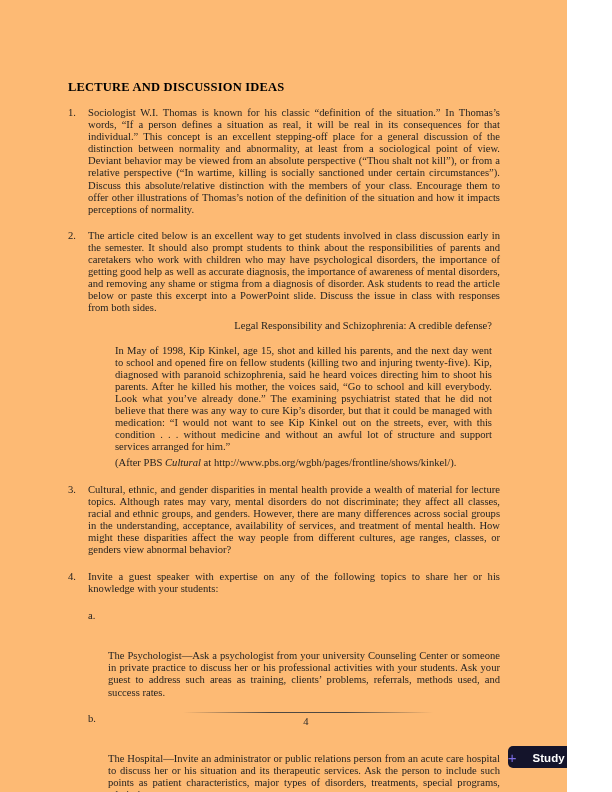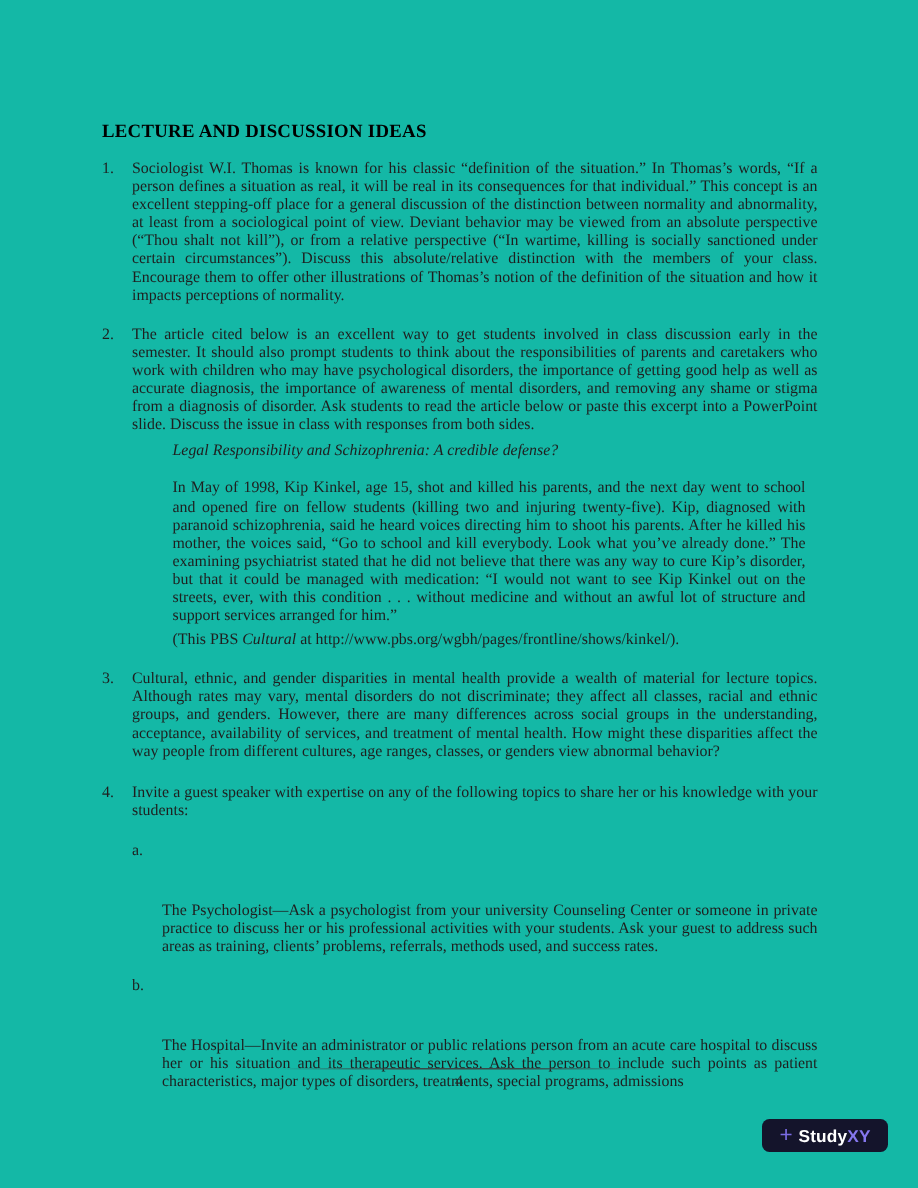--- a/index.html
+++ b/index.html
@@ -1,20 +1,20 @@
 <!DOCTYPE html>
 <html><head>
 <meta charset="utf-8">
 <style>
   html, body { margin: 0; padding: 0; background: #ffffff; }
   .page {
     position: relative;
-    width: 612px;
+    width: 567px;
     height: 792px;
-    background: #14b8a6;
+    background: #fdba74;
     font-family: "Liberation Serif", serif;
     color: #1f1f1f;
     overflow: hidden;
     box-sizing: border-box;
     padding: 80px 67px 0 68px;
   }
   .doc-title {
     font-size: 12.5px;
     font-weight: bold;
     letter-spacing: 0.2px;
@@ -24,22 +24,21 @@
   .body-text {
     font-size: 10.6px;
     line-height: 12.1px;
   }
   .item { display: flex; margin-bottom: 14px; }
   .item.tight { margin-bottom: 5px; }
   .item.pre4 { margin-bottom: 15px; }
   .item .num { flex: 0 0 20px; width: 20px; }
   .item .itxt { flex: 1; text-align: justify; }
   .excerpt-heading {
-    font-style: italic;
-    text-align: left;
+    text-align: right;
     margin: 0 8px 13px 47px;
   }
   .excerpt-body {
     margin: 0 8px 4px 47px;
     text-align: justify;
   }
   .excerpt-source {
     margin: 0 0 14px 47px;
   }
   .subitems { margin-left: 20px; }
@@ -76,21 +75,21 @@
     gap: 4px;
     font-family: "Liberation Sans", sans-serif;
     cursor: pointer;
   }
   .brand-plus {
     font-size: 15px;
     font-weight: 300;
     line-height: 1;
     transform: translateY(-0.5px);
   }
-  .brand-word { font-size: 11.5px; font-weight: bold; letter-spacing: 0.1px; }
+  .brand-word { font-size: 11.5px; font-weight: bold; letter-spacing: 0.1px; margin-left: 12px; }
   .italic { font-style: italic; }
 </style>
 </head>
 <body>
 
 <div class="page">
 
   <h1 class="doc-title">LECTURE AND DISCUSSION IDEAS</h1>
 
   <div class="body-text">
@@ -102,21 +101,21 @@
 
     <div class="item tight">
       <span class="num">2.</span>
       <span class="itxt">The article cited below is an excellent way to get students involved in class discussion early in the semester.  It should also prompt students to think about the responsibilities of parents and caretakers who work with children who may have psychological disorders, the importance of getting good help as well as accurate diagnosis, the importance of awareness of mental disorders, and removing any shame or stigma from a diagnosis of disorder. Ask students to read the article below or paste this excerpt into a PowerPoint slide.  Discuss the issue in class with responses from both sides.</span>
     </div>
 
     <div class="excerpt-heading">Legal Responsibility and Schizophrenia: A credible defense?</div>
 
     <div class="excerpt-body">In May of 1998, Kip Kinkel, age 15, shot and killed his parents, and the next day went to school and opened fire on fellow students (killing two and injuring twenty-five).  Kip, diagnosed with paranoid schizophrenia, said he heard voices directing him to shoot his parents.  After he killed his mother, the voices said, “Go to school and kill everybody. Look what you’ve already done.” The examining psychiatrist stated that he did not believe that there was any way to cure Kip’s disorder, but that it could be managed with medication: “I would not want to see Kip Kinkel out on the streets, ever, with this condition . . . without medicine and without an awful lot of structure and support services arranged for him.”</div>
 
-    <div class="excerpt-source"><span>(This PBS </span><span class="italic">Cultural</span><span> at http://www.pbs.org/wgbh/pages/frontline/shows/kinkel/).</span></div>
+    <div class="excerpt-source"><span>(After PBS </span><span class="italic">Cultural</span><span> at http://www.pbs.org/wgbh/pages/frontline/shows/kinkel/).</span></div>
 
     <div class="item pre4">
       <span class="num">3.</span>
       <span class="itxt">Cultural, ethnic, and gender disparities in mental health provide a wealth of material for lecture topics. Although rates may vary, mental disorders do not discriminate; they affect all classes, racial and ethnic groups, and genders.  However, there are many differences across social groups in the understanding, acceptance, availability of services, and treatment of mental health.  How might these disparities affect the way people from different cultures, age ranges, classes, or genders view abnormal behavior?</span>
     </div>
 
     <div class="item pre4">
       <span class="num">4.</span>
       <span class="itxt">Invite a guest speaker with expertise on any of the following topics to share her or his knowledge with your students:</span>
     </div>

